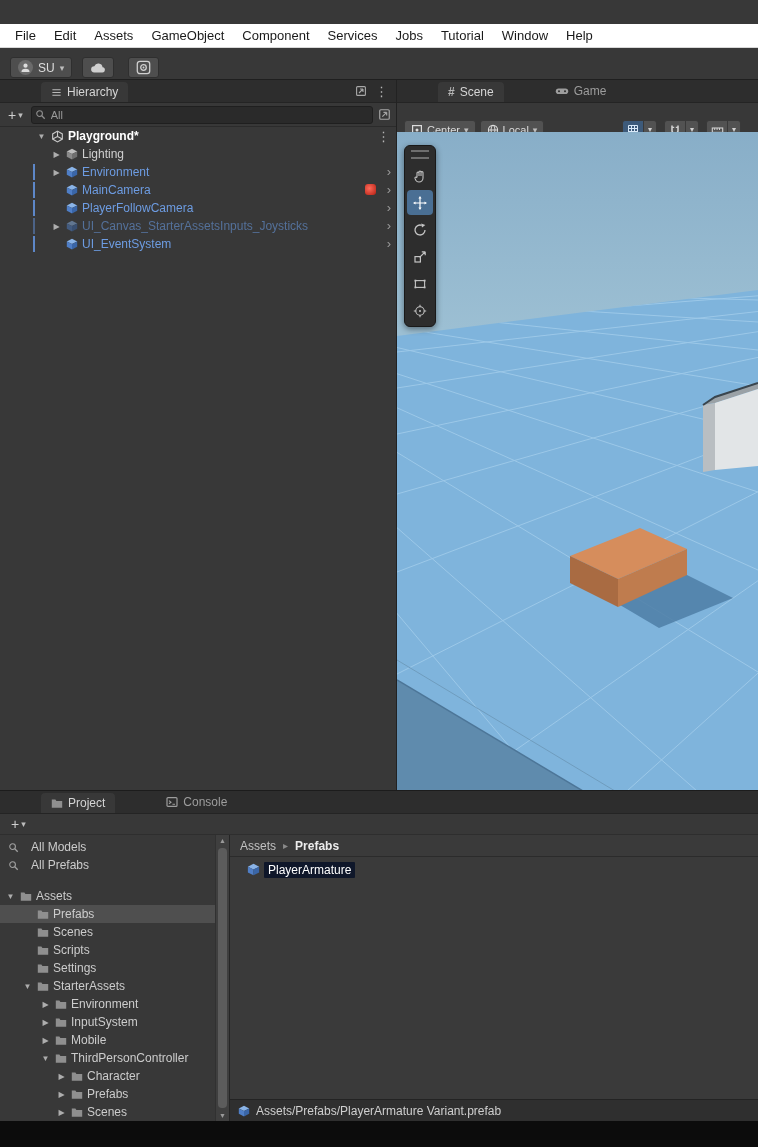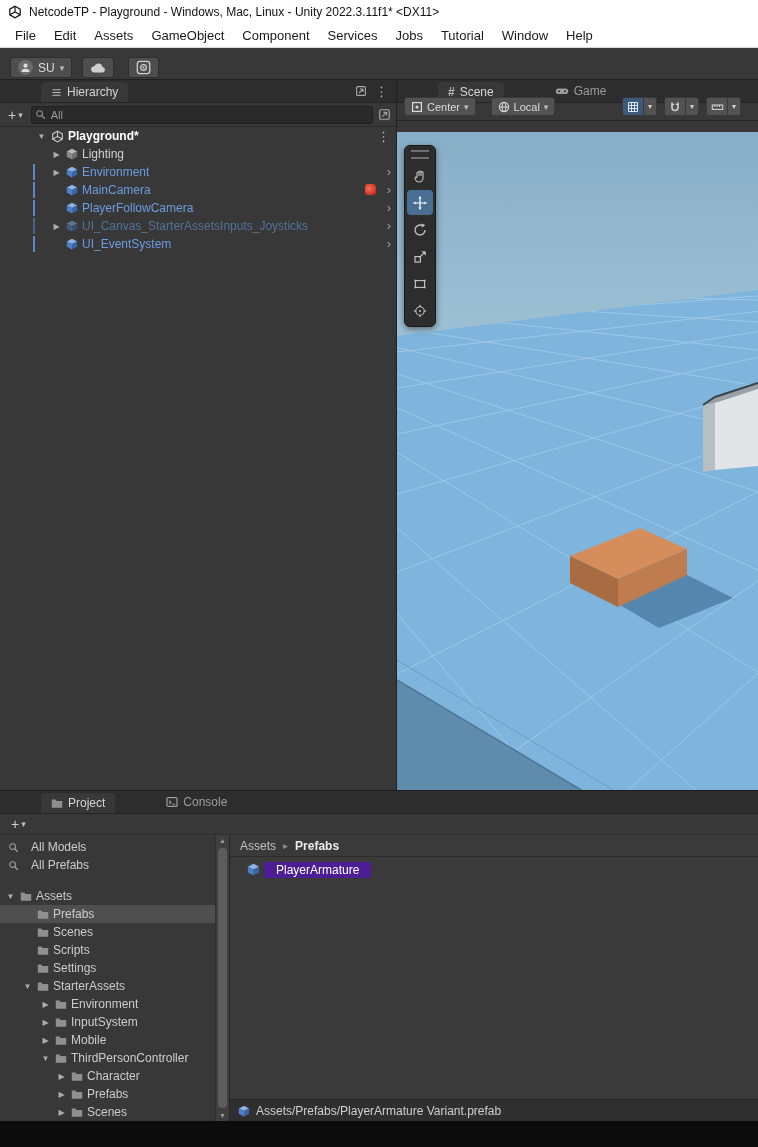--- a/index.html
+++ b/index.html
@@ -53,21 +53,21 @@
   .prefab-label { color:#6d9ce2; }
   .prefab-label.disabled { color:#54719a; }
   .pbar { position:absolute; left:33px; top:1px; bottom:1px; width:2px; background:#5d87c8; }
   .row-chevron { position:absolute; right:5px; color:#9a9a9a; font-size:13px; top:1px; }
   .row-kebab { position:absolute; right:6px; top:2px; }
   .cam-badge { position:absolute; right:20px; top:3px; width:11px; height:11px; border-radius:3px;
     background:radial-gradient(circle at 40% 40%, #ff6a5a, #b31f12); }
 
   
   .scene-panel { position:absolute; top:80px; left:396px; right:0; height:710px; background:#383838; border-left:1px solid #222; overflow:hidden; }
-  .scene-toolbar { position:absolute; top:13px; left:0; right:0; height:28px; display:flex; align-items:center; gap:15px;
+  .scene-toolbar { position:absolute; top:36px; left:0; right:0; height:28px; display:flex; align-items:center; gap:4px;
     padding:0 7px; border-bottom:1px solid #262626; }
   .dd-btn { display:flex; align-items:center; gap:4px; background:#525252; border:1px solid #393939; border-radius:3px;
     height:19px; padding:0 6px; font-size:11px; color:#dcdcdc; }
   .seg-group { margin-left:auto; display:flex; gap:7px; padding-right:10px; }
   .seg { display:flex; }
   .seg .sbtn { background:#525252; border:1px solid #393939; height:19px; display:flex; align-items:center; justify-content:center; color:#d0d0d0; }
   .seg .sbtn.icon { width:22px; border-radius:3px 0 0 3px; }
   .seg .sbtn.drop { width:13px; border-radius:0 3px 3px 0; border-left:none; font-size:8px; }
   .seg .sbtn.active { background:#3d5a7a; color:#d9e8f7; }
   .viewport { position:absolute; top:52px; left:0; right:0; bottom:0; background:#8fb5cc; overflow:hidden; }
@@ -99,21 +99,21 @@
   .tree-scrollbar { position:absolute; top:0; right:0; bottom:0; width:14px; background:#3f3f3f; border-left:1px solid #313131;
     display:flex; flex-direction:column; align-items:center; justify-content:space-between; font-size:7px; color:#9a9a9a; padding:2px 0; }
   .scroll-thumb { position:absolute; top:13px; bottom:13px; left:2px; width:9px; border-radius:4px; background:#5c5c5c; }
   .proj-main { position:absolute; top:0; left:230px; right:0; bottom:0; background:#3a3a3a; }
   .breadcrumbs { height:22px; display:flex; align-items:center; gap:7px; padding:0 10px; background:#3a3a3a;
     border-bottom:1px solid #2b2b2b; }
   .crumb-root { color:#c2c2c2; }
   .crumb-sep { color:#8a8a8a; font-size:10px; }
   .crumb-current { color:#ececec; font-weight:bold; }
   .asset-row { margin-top:3px; height:19px; display:flex; align-items:center; gap:4px; padding-left:17px; }
-  .asset-label { background:#4c1d95; color:#fff; padding:1px 12px; border-radius:1px; }
+  .asset-label { background:#0f172a; color:#fff; padding:1px 4px; border-radius:1px; }
   .asset-path-bar { position:absolute; bottom:0; left:0; right:0; height:22px; background:#2f2f2f; border-top:1px solid #232323;
     display:flex; align-items:center; gap:6px; padding:0 8px; color:#cfcfcf; }
 
   .bottom-strip { position:absolute; top:1121px; left:0; right:0; height:26px; background:#0c0c0c; }
 </style>
 </head>
 <body>
 
 <svg width="0" height="0" style="position:absolute">
   <defs>
@@ -211,26 +211,20 @@
     <symbol id="sym-multitool" viewBox="0 0 14 14">
       <circle cx="7" cy="7" r="4.2" fill="none" stroke="currentColor" stroke-width="1.1"></circle>
       <path d="M7 0.8 V3 M7 11 V13.2 M0.8 7 H3 M11 7 H13.2" stroke="currentColor" stroke-width="1.1"></path>
       <circle cx="7" cy="7" r="1" fill="currentColor"></circle>
     </symbol>
   </defs>
 </svg>
 
 <div id="root">
 
-  <div class="titlebar">
-    <svg class="ic" width="14" height="14" style="color:#111">
-        <use href="#sym-unity"></use>
-      </svg>
-    <span>NetcodeTP - Playground - Windows, Mac, Linux - Unity 2022.3.11f1* &lt;DX11&gt;</span>
-  </div>
 
   <div class="menubar">
     <span class="menu-item">File</span>
     <span class="menu-item">Edit</span>
     <span class="menu-item">Assets</span>
     <span class="menu-item">GameObject</span>
     <span class="menu-item">Component</span>
     <span class="menu-item">Services</span>
     <span class="menu-item">Jobs</span>
     <span class="menu-item">Tutorial</span>

